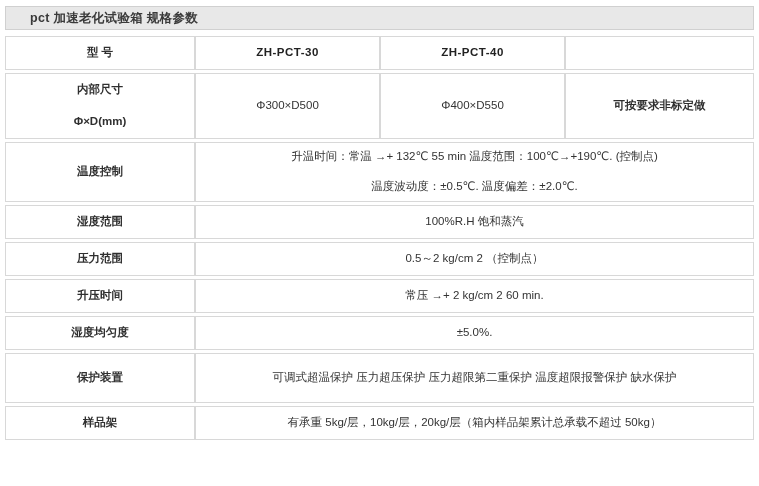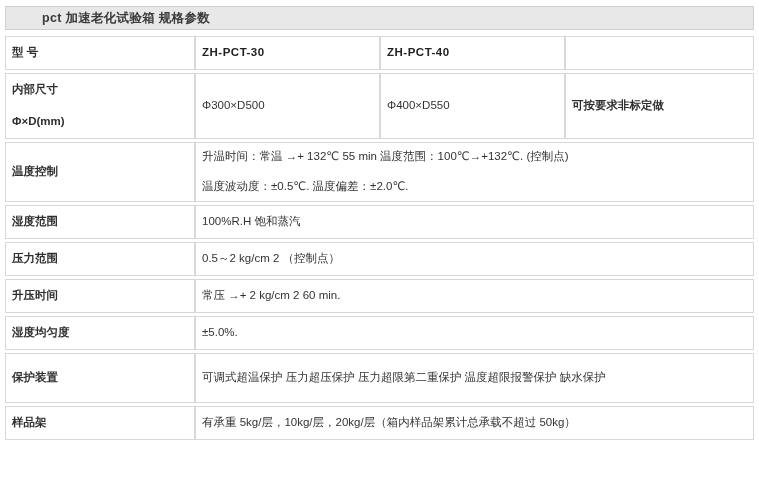--- a/index.html
+++ b/index.html
@@ -21,38 +21,39 @@
     background: #ffffff;
     box-sizing: border-box;
     padding: 6px 5px 5px 5px;
   }
   .title-bar {
     height: 24px;
     background: #e8e8e8;
     border: 1px solid #d0d0d0;
     display: flex;
     align-items: center;
-    padding-left: 36px;
+    padding-left: 24px;
     box-sizing: border-box;
     font-size: 12.5px;
     font-weight: bold;
     color: #3a3a3a;
     letter-spacing: 0.3px;
   }
   table.spec {
     width: 749px;
     border-collapse: separate;
     border-spacing: 0 3px;
     table-layout: fixed;
     margin-top: 3px;
   }
   table.spec td {
     border: 1px solid #d8d8d8;
     background: #ffffff;
     font-size: 11.5px;
+    text-align: center;
     vertical-align: middle;
     padding: 4px 6px;
     box-sizing: border-box;
     line-height: 1.55;
   }
   td.label {
     width: 140px;
     font-weight: bold;
     color: #2f2f2f;
     font-size: 12px;
@@ -120,21 +121,21 @@
           <span class="l2">Φ×D(mm)</span>
         </td>
         <td>Φ300×D500</td>
         <td>Φ400×D550</td>
         <td class="note">可按要求非标定做</td>
       </tr>
 
       <tr class="row-temp">
         <td class="label">温度控制</td>
         <td class="temp-cell" colspan="3">
-          <span class="l1">升温时间：常温 →+ 132℃  55 min      温度范围：100℃→+132℃. (控制点)</span>
+          <span class="l1">升温时间：常温 →+ 132℃  55 min      温度范围：100℃→+190℃. (控制点)</span>
           <span class="l2">温度波动度：±0.5℃.    温度偏差：±2.0℃.</span>
         </td>
       </tr>
 
       <tr class="row-simple">
         <td class="label">湿度范围</td>
         <td colspan="3">100%R.H 饱和蒸汽</td>
       </tr>
 
       <tr class="row-simple">

